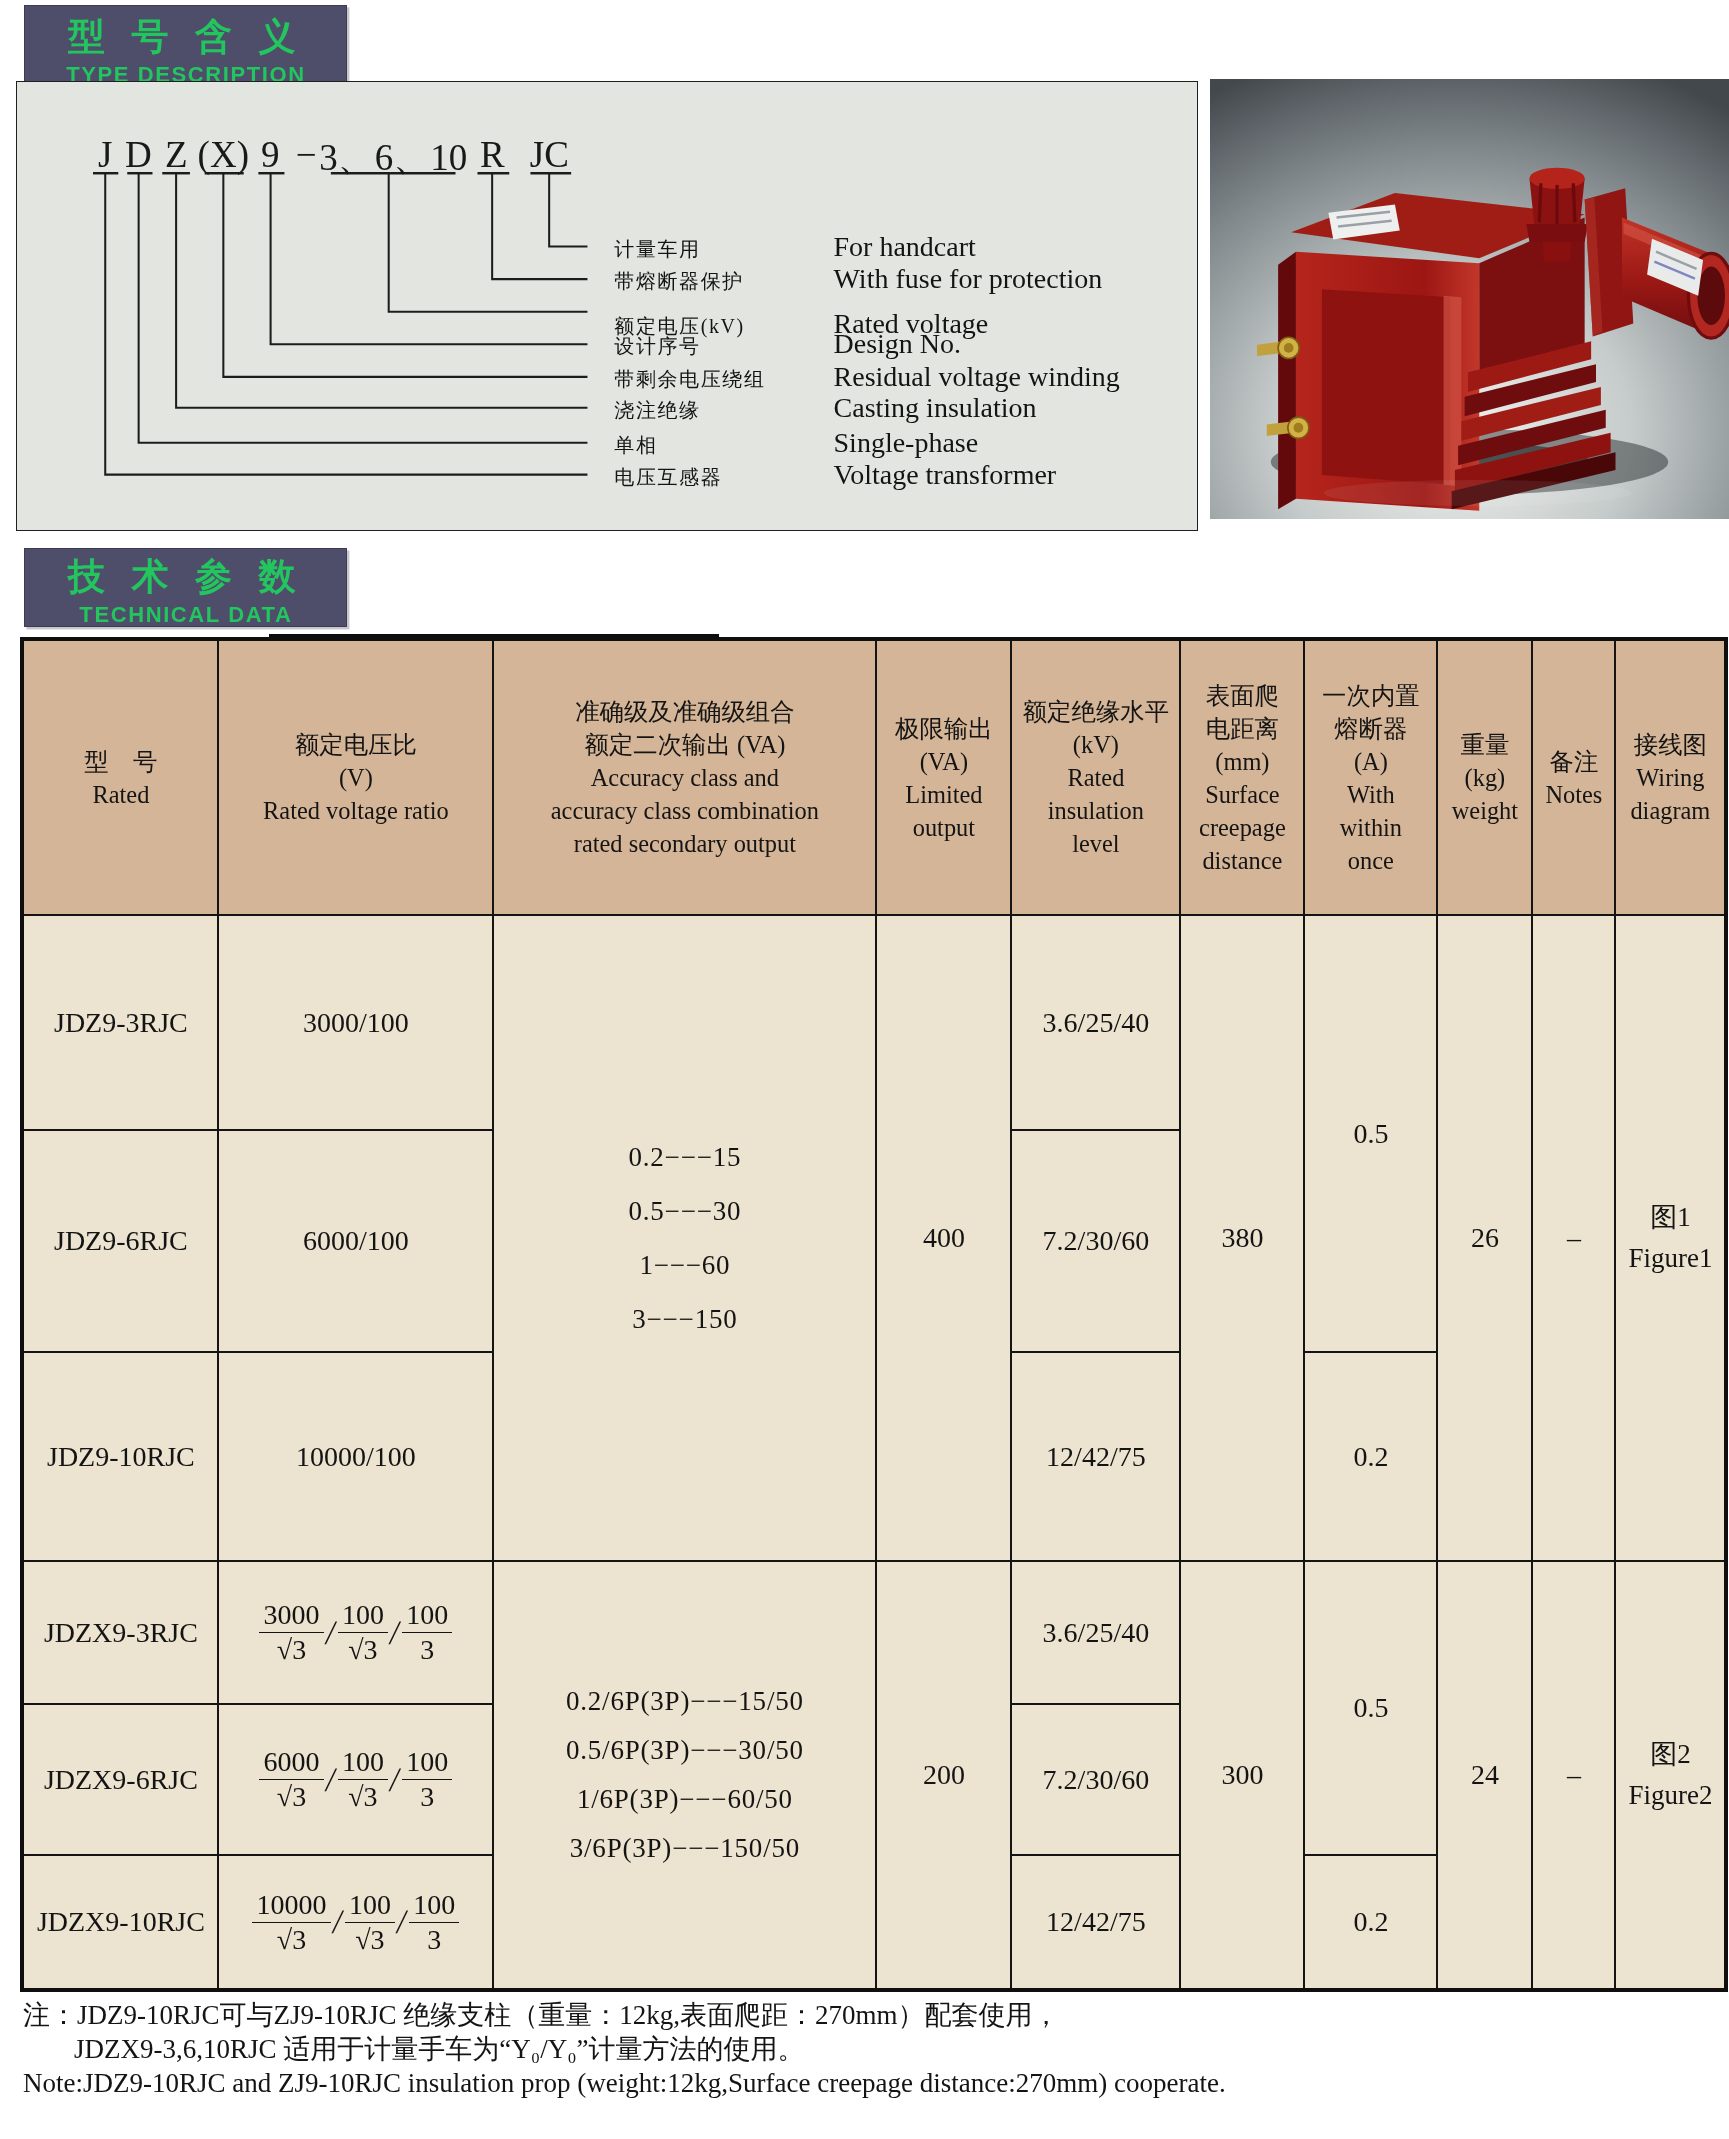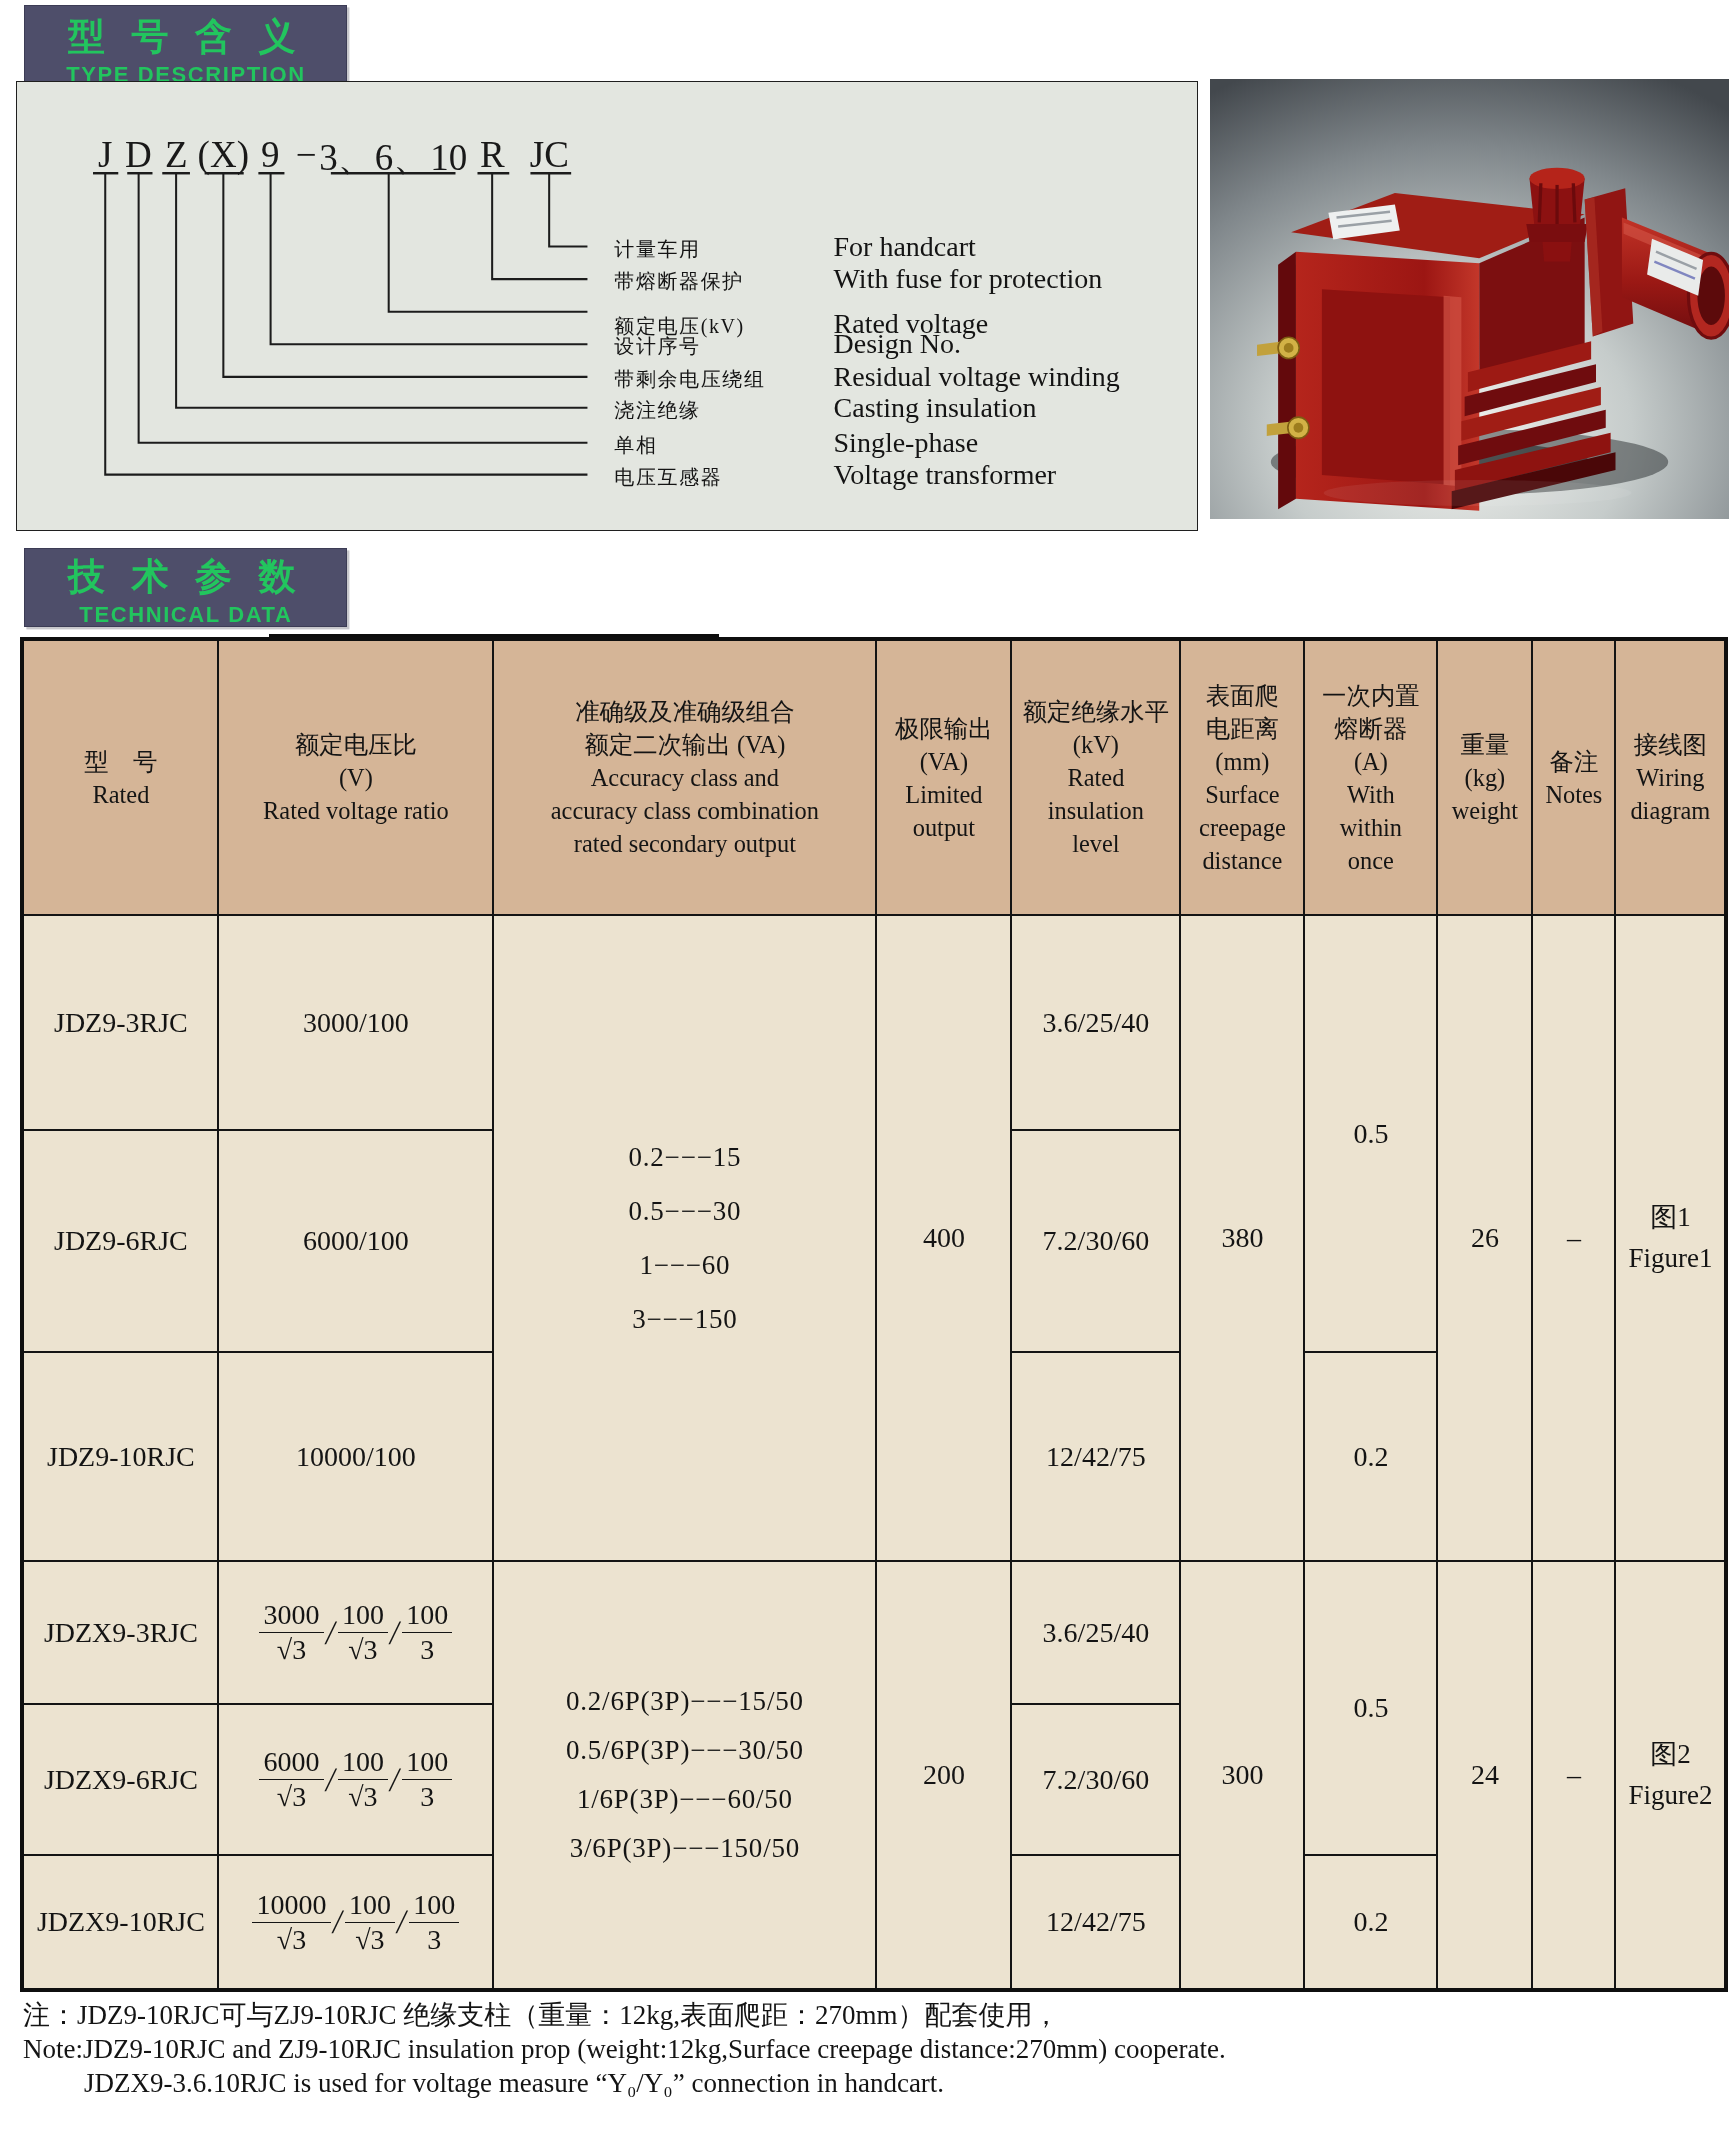--- a/index.html
+++ b/index.html
@@ -364,16 +364,16 @@
     <td>JDZX9-10RJC</td>
     <td class="fraccell"><span class="frac"><span class="num">10000</span><span class="den">√3</span></span><span class="fslash">/</span><span class="frac"><span class="num">100</span><span class="den">√3</span></span><span class="fslash">/</span><span class="frac"><span class="num">100</span><span class="den">3</span></span></td>
     <td>12/42/75</td>
     <td>0.2</td>
   </tr>
 </tbody>
   </table>
 
 <div class="notes">
   <div>注：JDZ9-10RJC可与ZJ9-10RJC 绝缘支柱（重量：12kg,表面爬距：270mm）配套使用，</div>
+  <div class="fn-indent1">JDZX9-3,6,10RJC 适用于计量手车为“Y₀/Y₀”计量方法的使用。</div>
   <div>Note:JDZ9-10RJC and ZJ9-10RJC insulation prop (weight:12kg,Surface creepage distance:270mm) cooperate.</div>
-  <div class="fn-indent2">JDZX9-3.6.10RJC is used for voltage measure “Y₀/Y₀” connection in handcart.</div>
 </div>
 
 
 </body></html>

